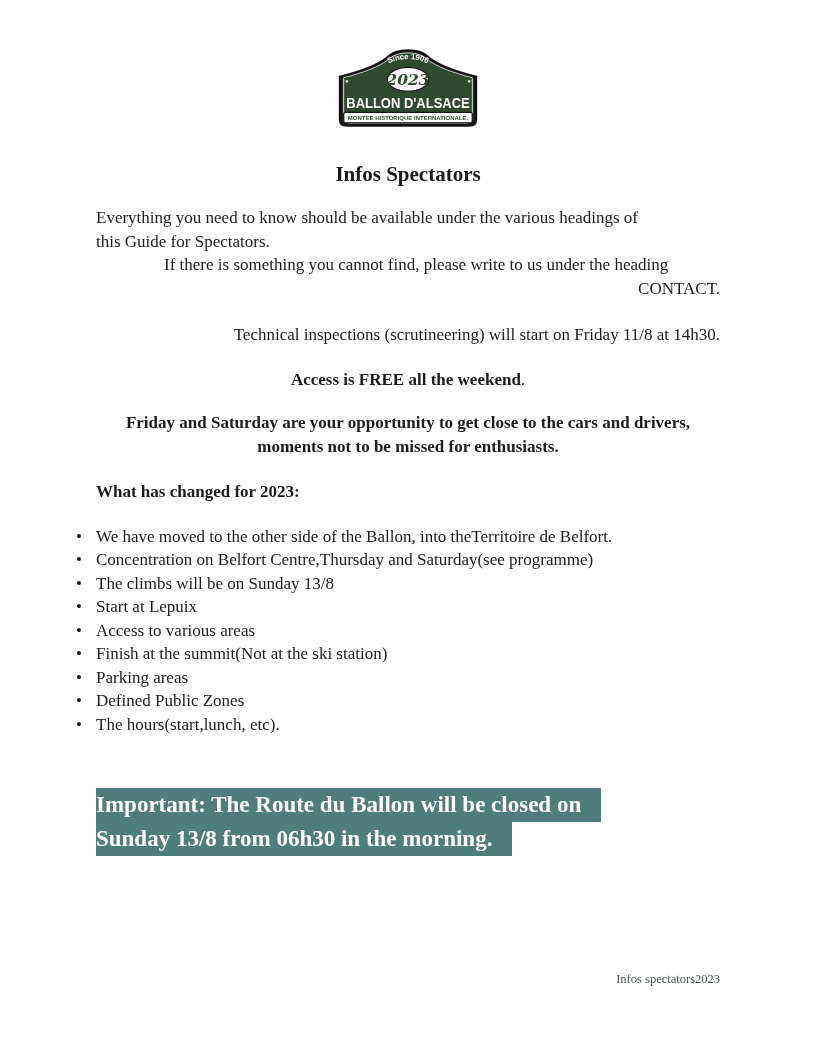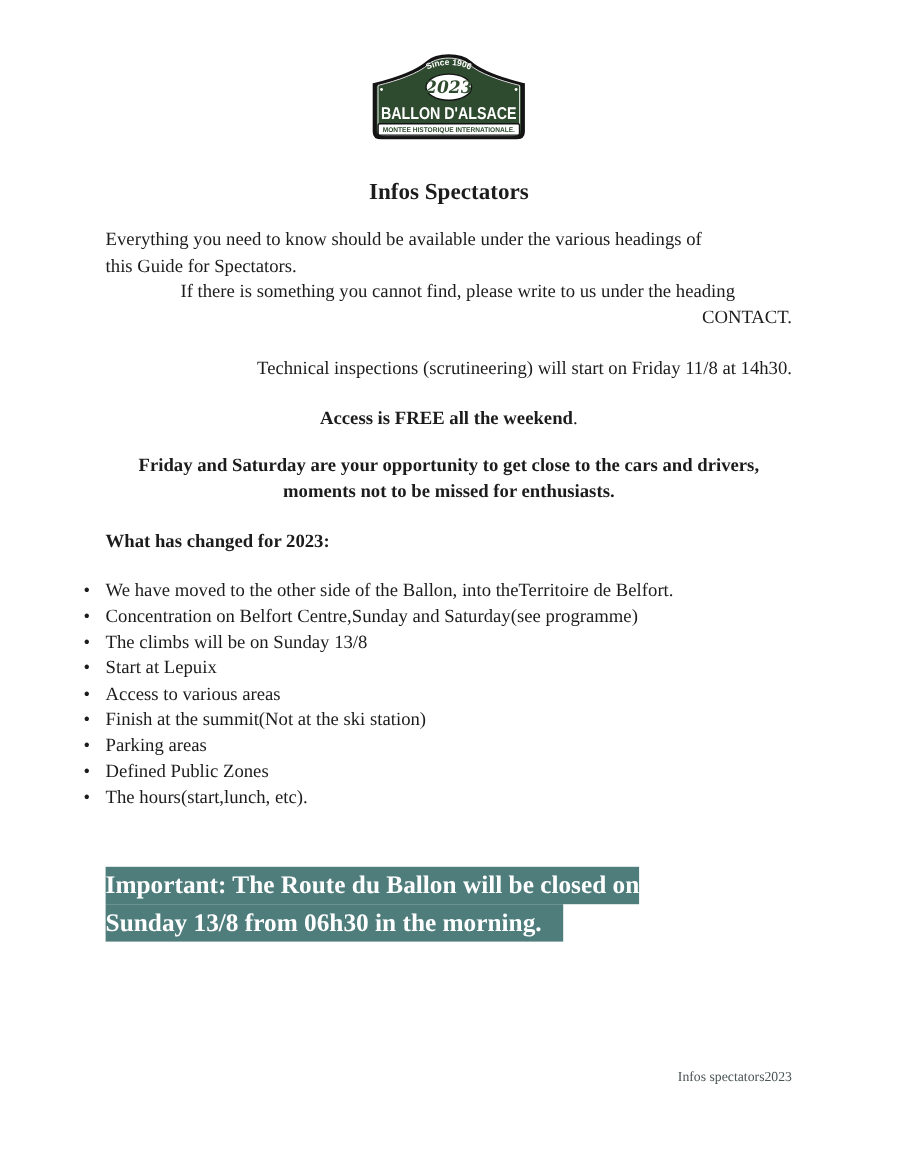--- a/index.html
+++ b/index.html
@@ -59,21 +59,21 @@
     font-weight: bold;
     font-size: 23px;
     line-height: 34px;
     color: #ffffff;
   }
   .important .hl {
     display: block;
     width: fit-content;
     background: #4e7d7c;
   }
-  .important .hl.l1 { padding-right: 0; }
+  .important .hl.l1 { padding-right: 20px; }
   .important .hl.l2 { padding-right: 20px; }
   .footer {
     position: absolute;
     top: 971px;
     right: 96px;
     font-size: 12.5px;
     line-height: 16px;
     color: #4a5354;
     margin-left: 24px;
   }
@@ -132,21 +132,21 @@
 
   <div class="para-friday">
     <div>Friday and Saturday are your opportunity to get close to the cars and drivers,</div>
     <div>moments not to be missed for enthusiasts.</div>
   </div>
 
   <div class="para-changed">What has changed for 2023:</div>
 
   <ul class="changes">
     <li>We have moved to the other side of the Ballon, into theTerritoire de Belfort.</li>
-    <li>Concentration on Belfort Centre,Sunday and Saturday(see programme)</li>
+    <li>Concentration on Belfort Centre,Thursday and Saturday(see programme)</li>
     <li>The climbs will be on Sunday 13/8</li>
     <li>Start at Lepuix</li>
     <li>Access to various areas</li>
     <li>Finish at the summit(Not at the ski station)</li>
     <li>Parking areas</li>
     <li>Defined Public Zones</li>
     <li>The hours(start,lunch, etc).</li>
   </ul>
 
   <div class="important">

